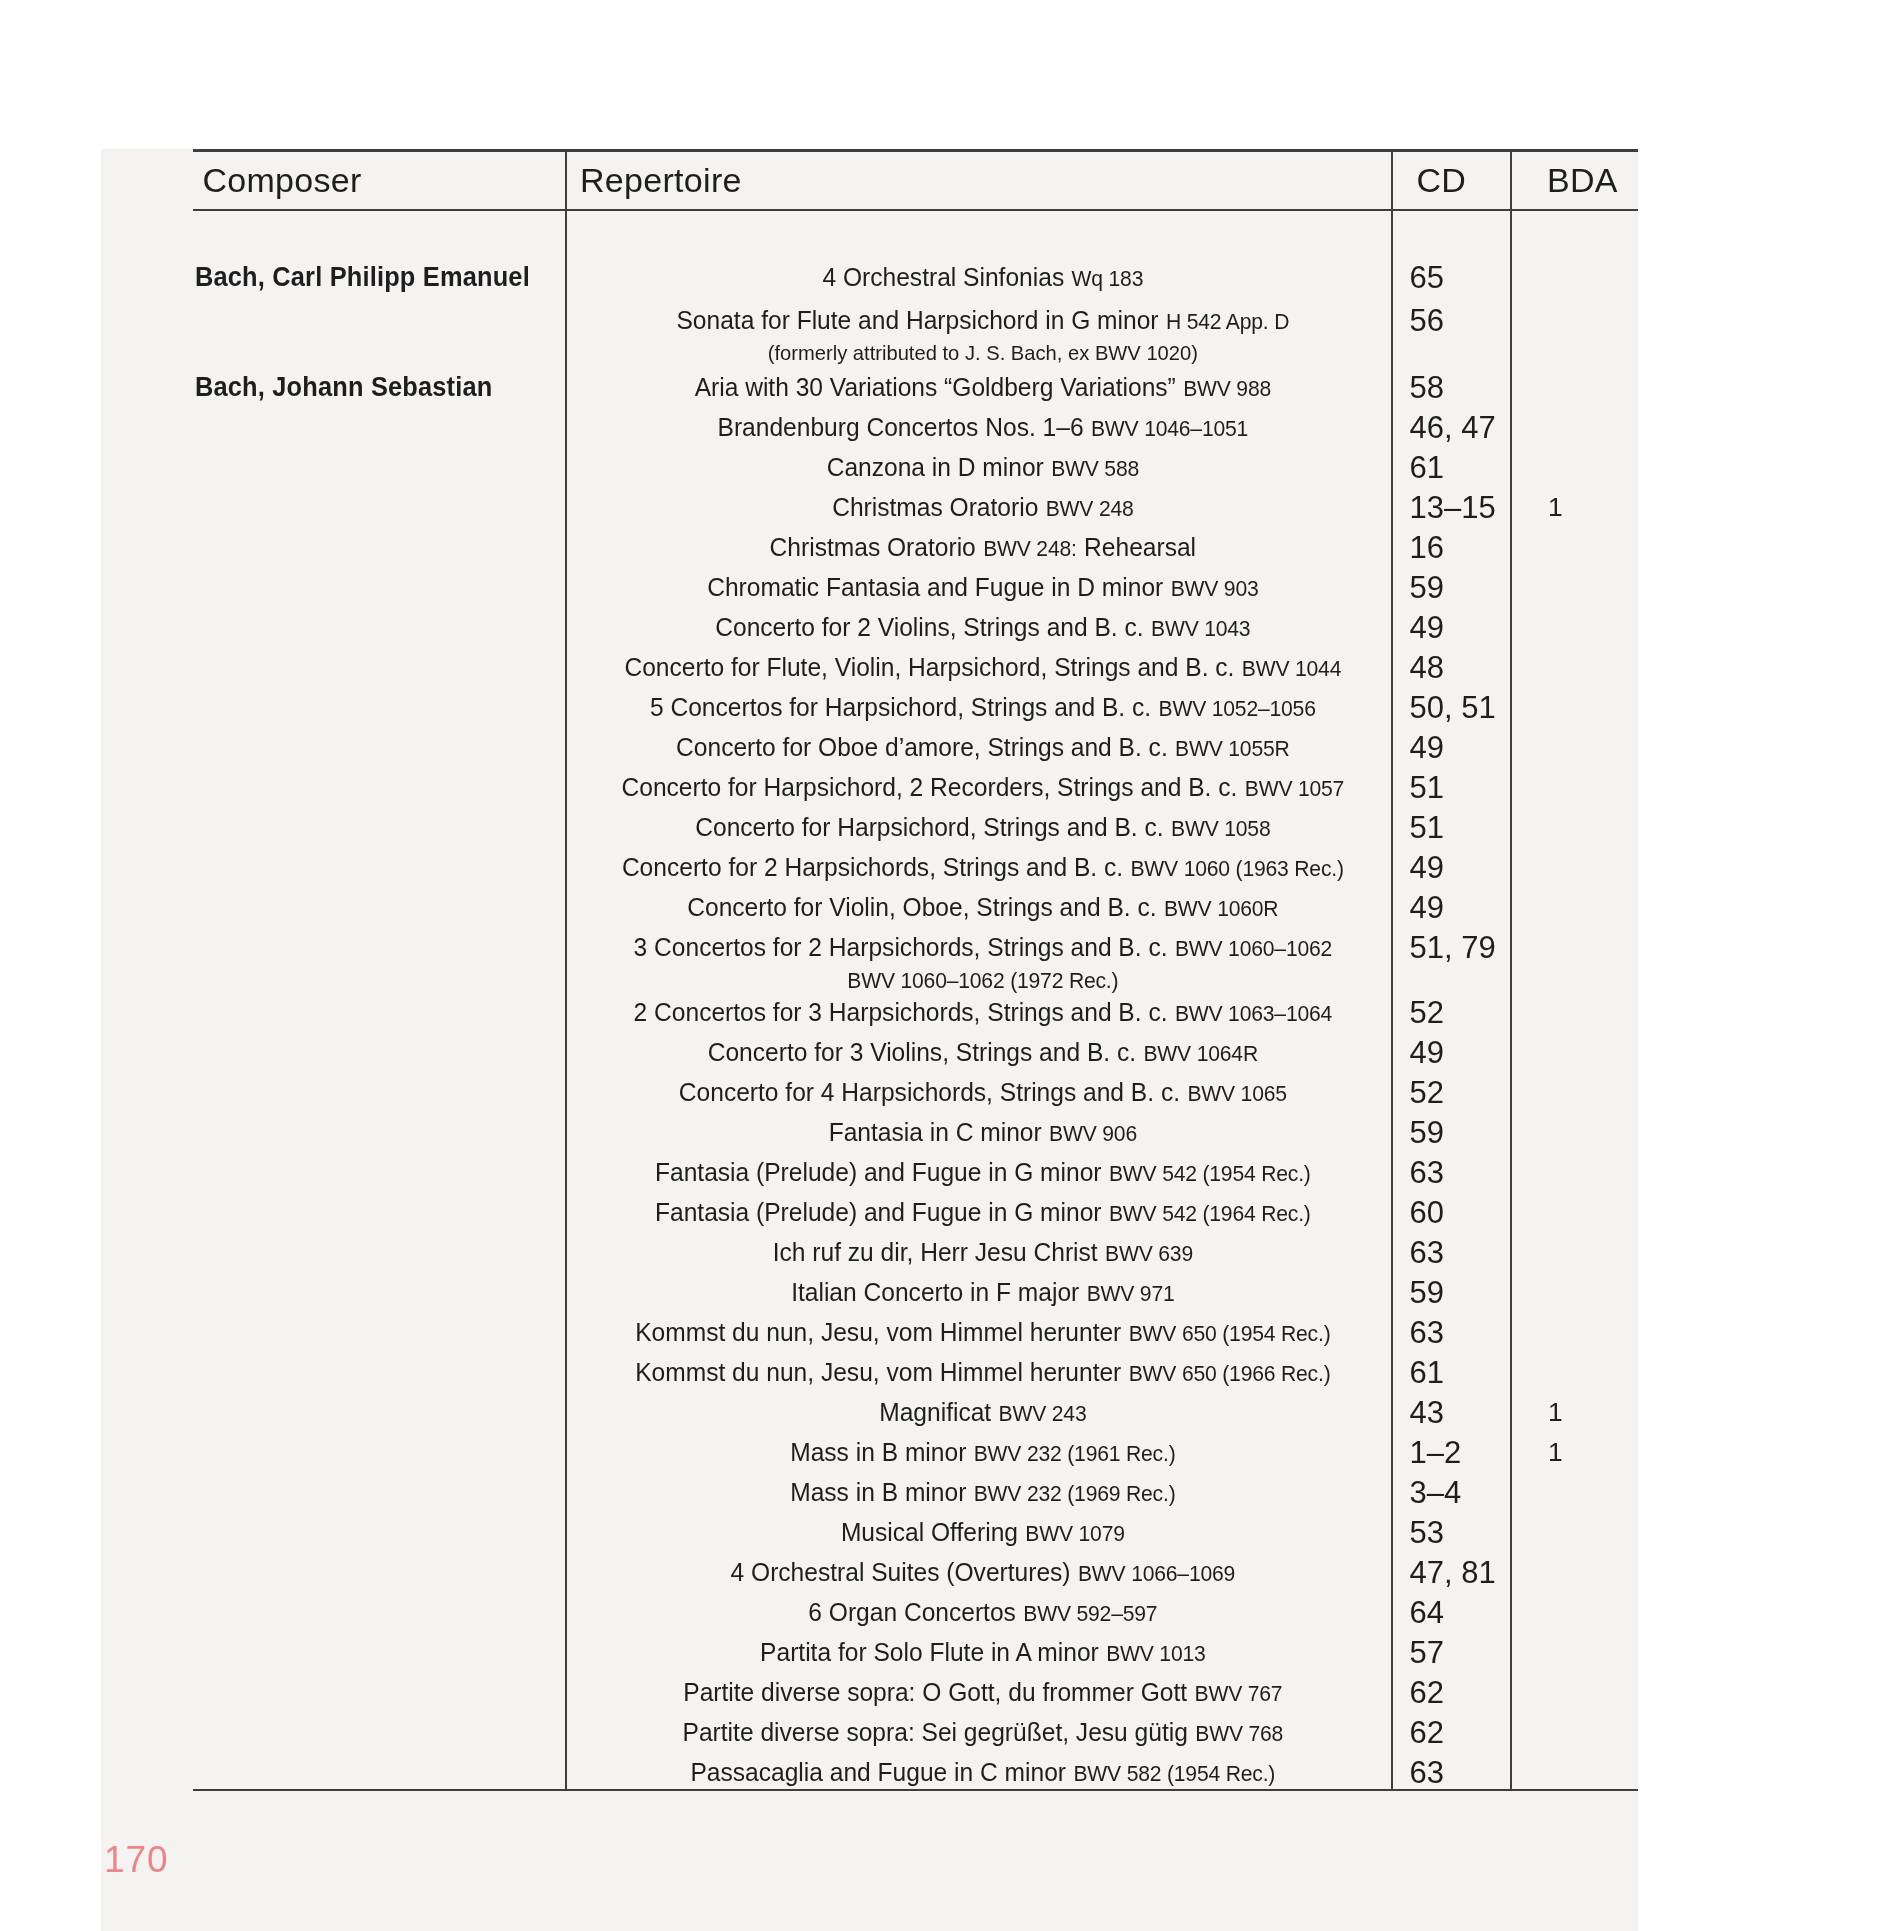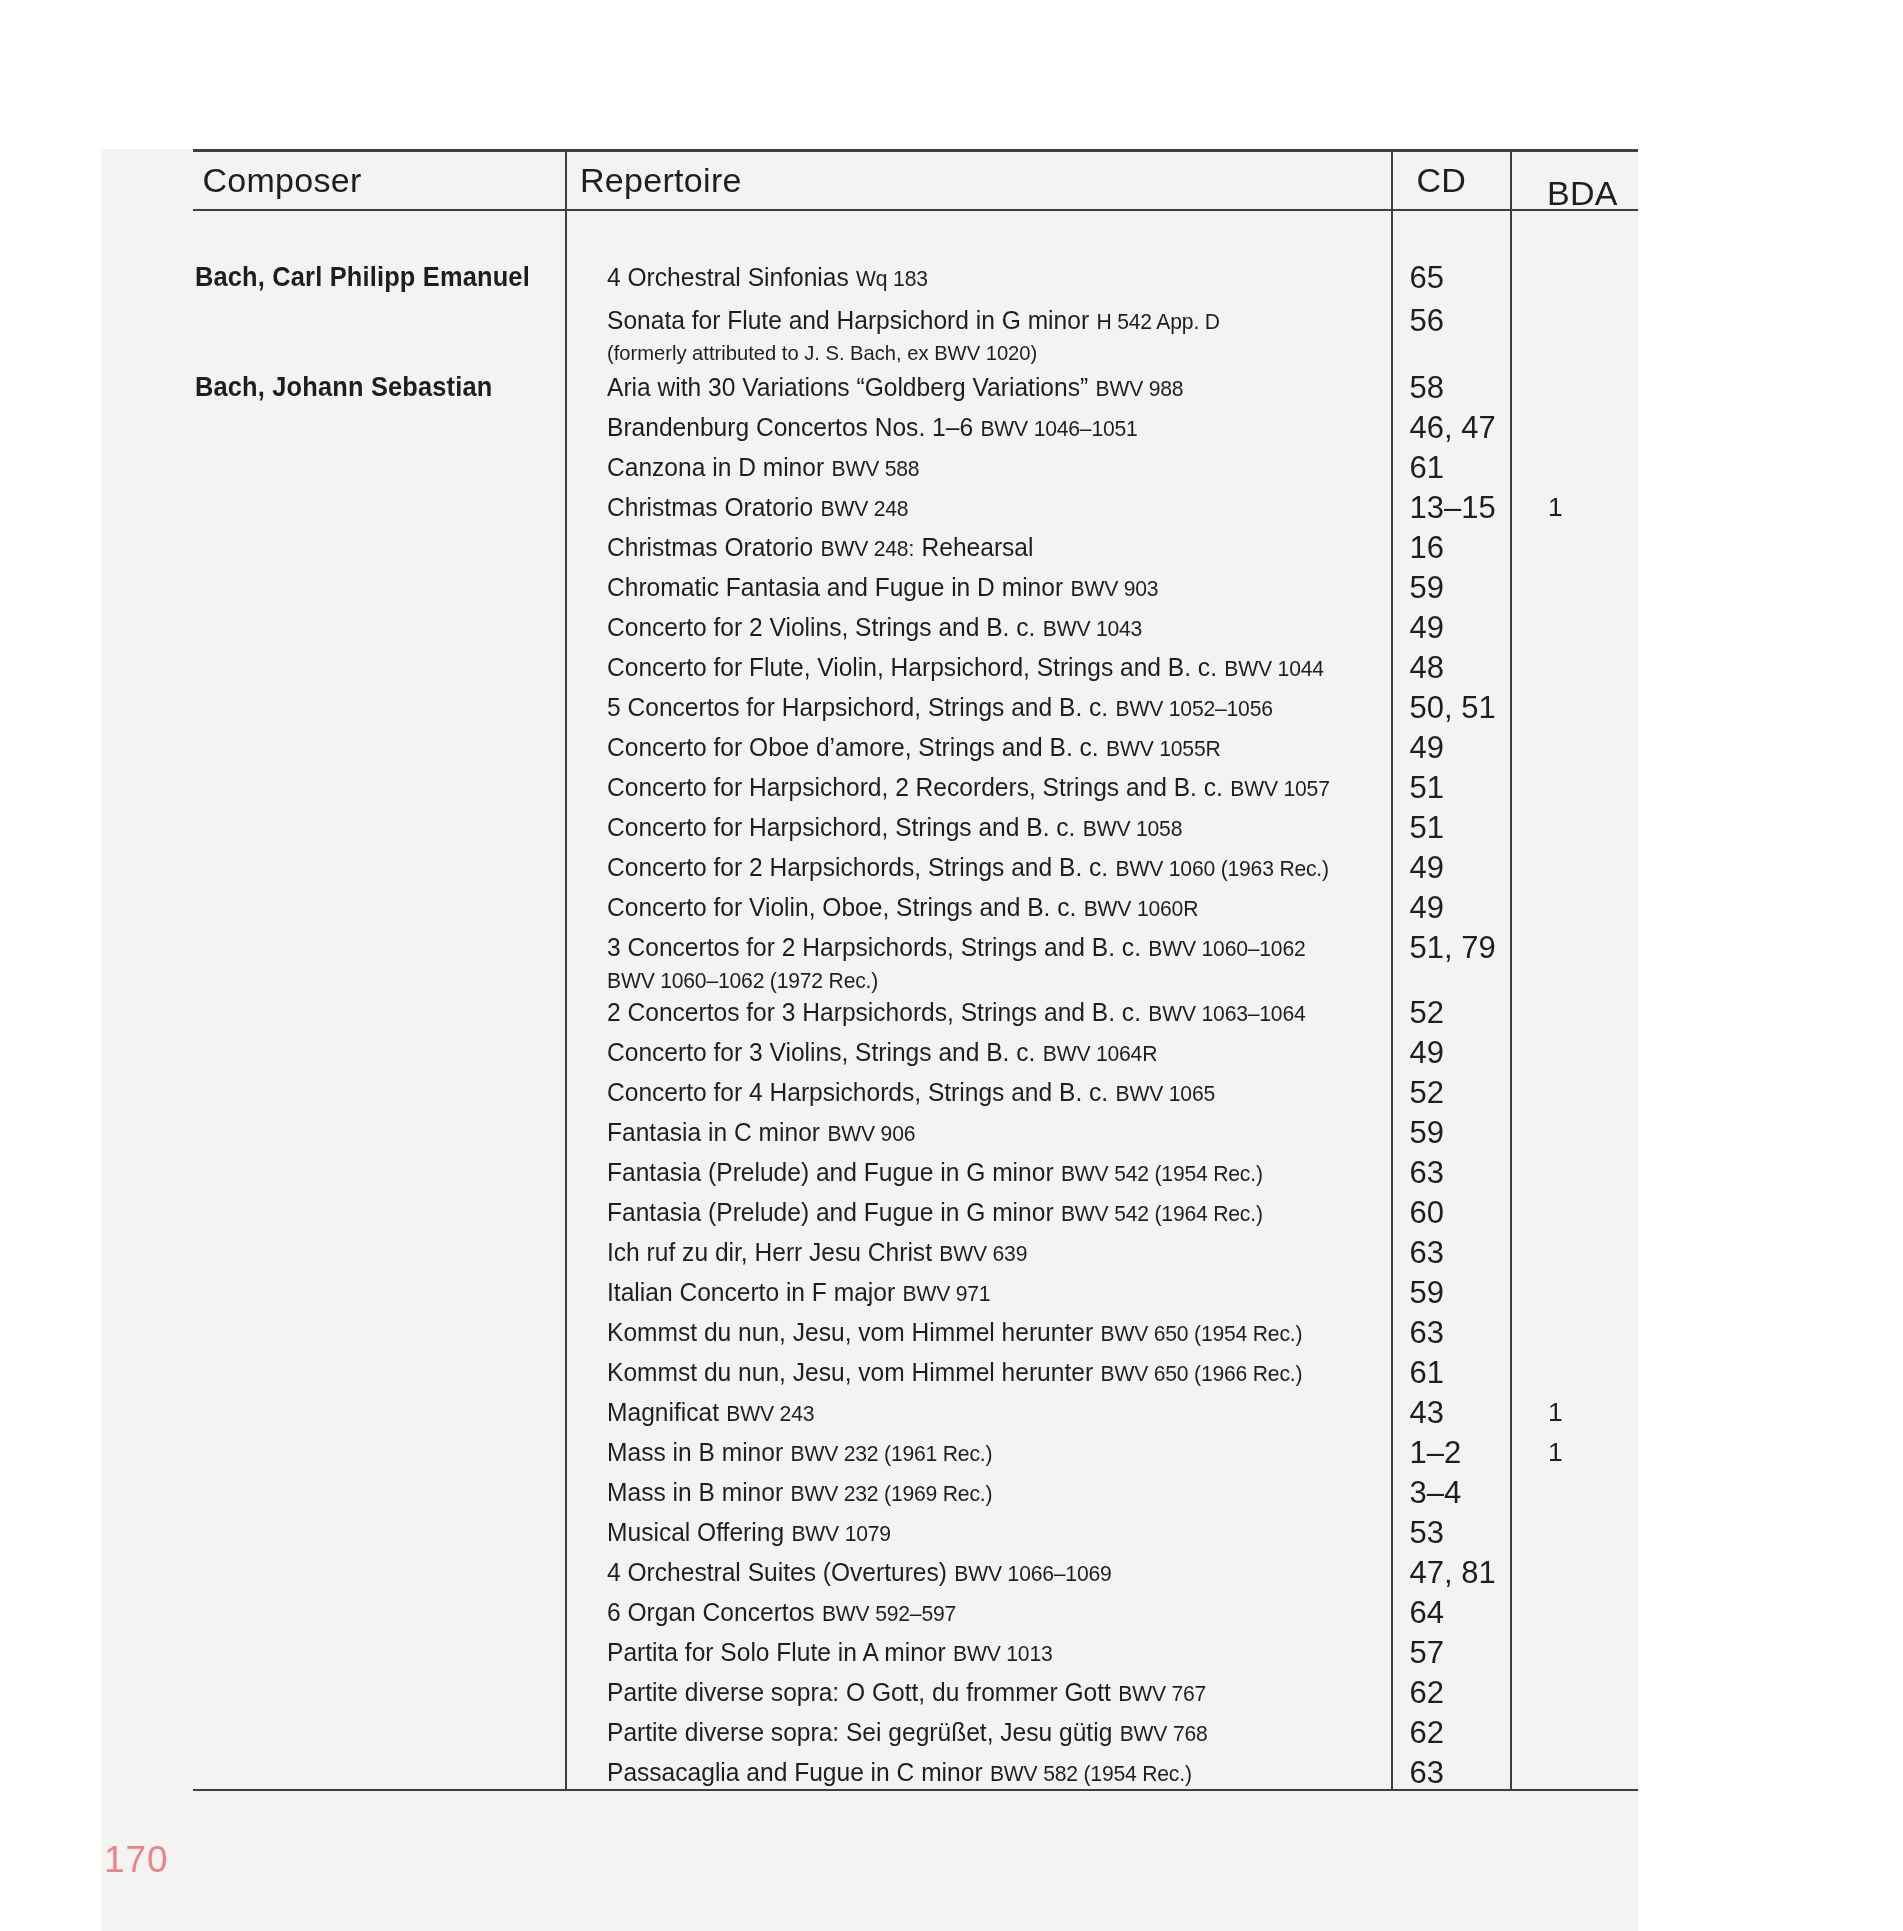--- a/index.html
+++ b/index.html
@@ -29,41 +29,41 @@
 
   
   .header-row {
     position: absolute; left: 92px; top: 8.5px; width: 1445px;
     display: grid; grid-template-columns: 372px 825px 119px 128px;
     font-size: 34px; line-height: 44px; letter-spacing: 0.3px;
   }
   .hc-composer   { padding-left: 9.4px; }
   .hc-repertoire { padding-left: 15px; }
   .hc-cd         { padding-left: 26.4px; }
-  .hc-bda        { padding-left: 38px; margin-top: 13px; }
+  .hc-bda        { padding-left: 38px; }
 
   
   .rows {
     position: absolute; left: 92px; top: 61px; width: 1445px;
     padding-top: 48px;
   }
   .trow {
     display: grid; grid-template-columns: 372px 825px 119px 128px;
     align-items: start;
   }
   .section + .section { margin-top: 3px; }
   .s1 .trow + .trow { margin-top: 3.4px; }
 
   .cell { min-width: 0; }
   .cell-composer { padding-left: 1.7px; white-space: nowrap; }
   .composer-name {
     display: inline-block; font-weight: bold; font-size: 27px; line-height: 39px;
     transform: scaleX(0.94); transform-origin: 0 50%; letter-spacing: 0.2px;
   }
-  .cell-rep { padding-left: 42px; }
+  .cell-rep { padding-left: 42px; text-align: center; }
   .l1 {
     font-size: 25.6px; line-height: 39px; white-space: nowrap;
     transform: scaleX(0.96); transform-origin: 0 50%;
   }
   .cat    { font-size: 22px; margin-left: 7.7px; letter-spacing: -0.2px; }
   .suffix { margin-left: 7.7px; }
   .l2small {
     font-size: 21px; line-height: 25px; margin-top: -1.7px; white-space: nowrap;
     transform: scaleX(0.96); transform-origin: 0 50%;
   }

